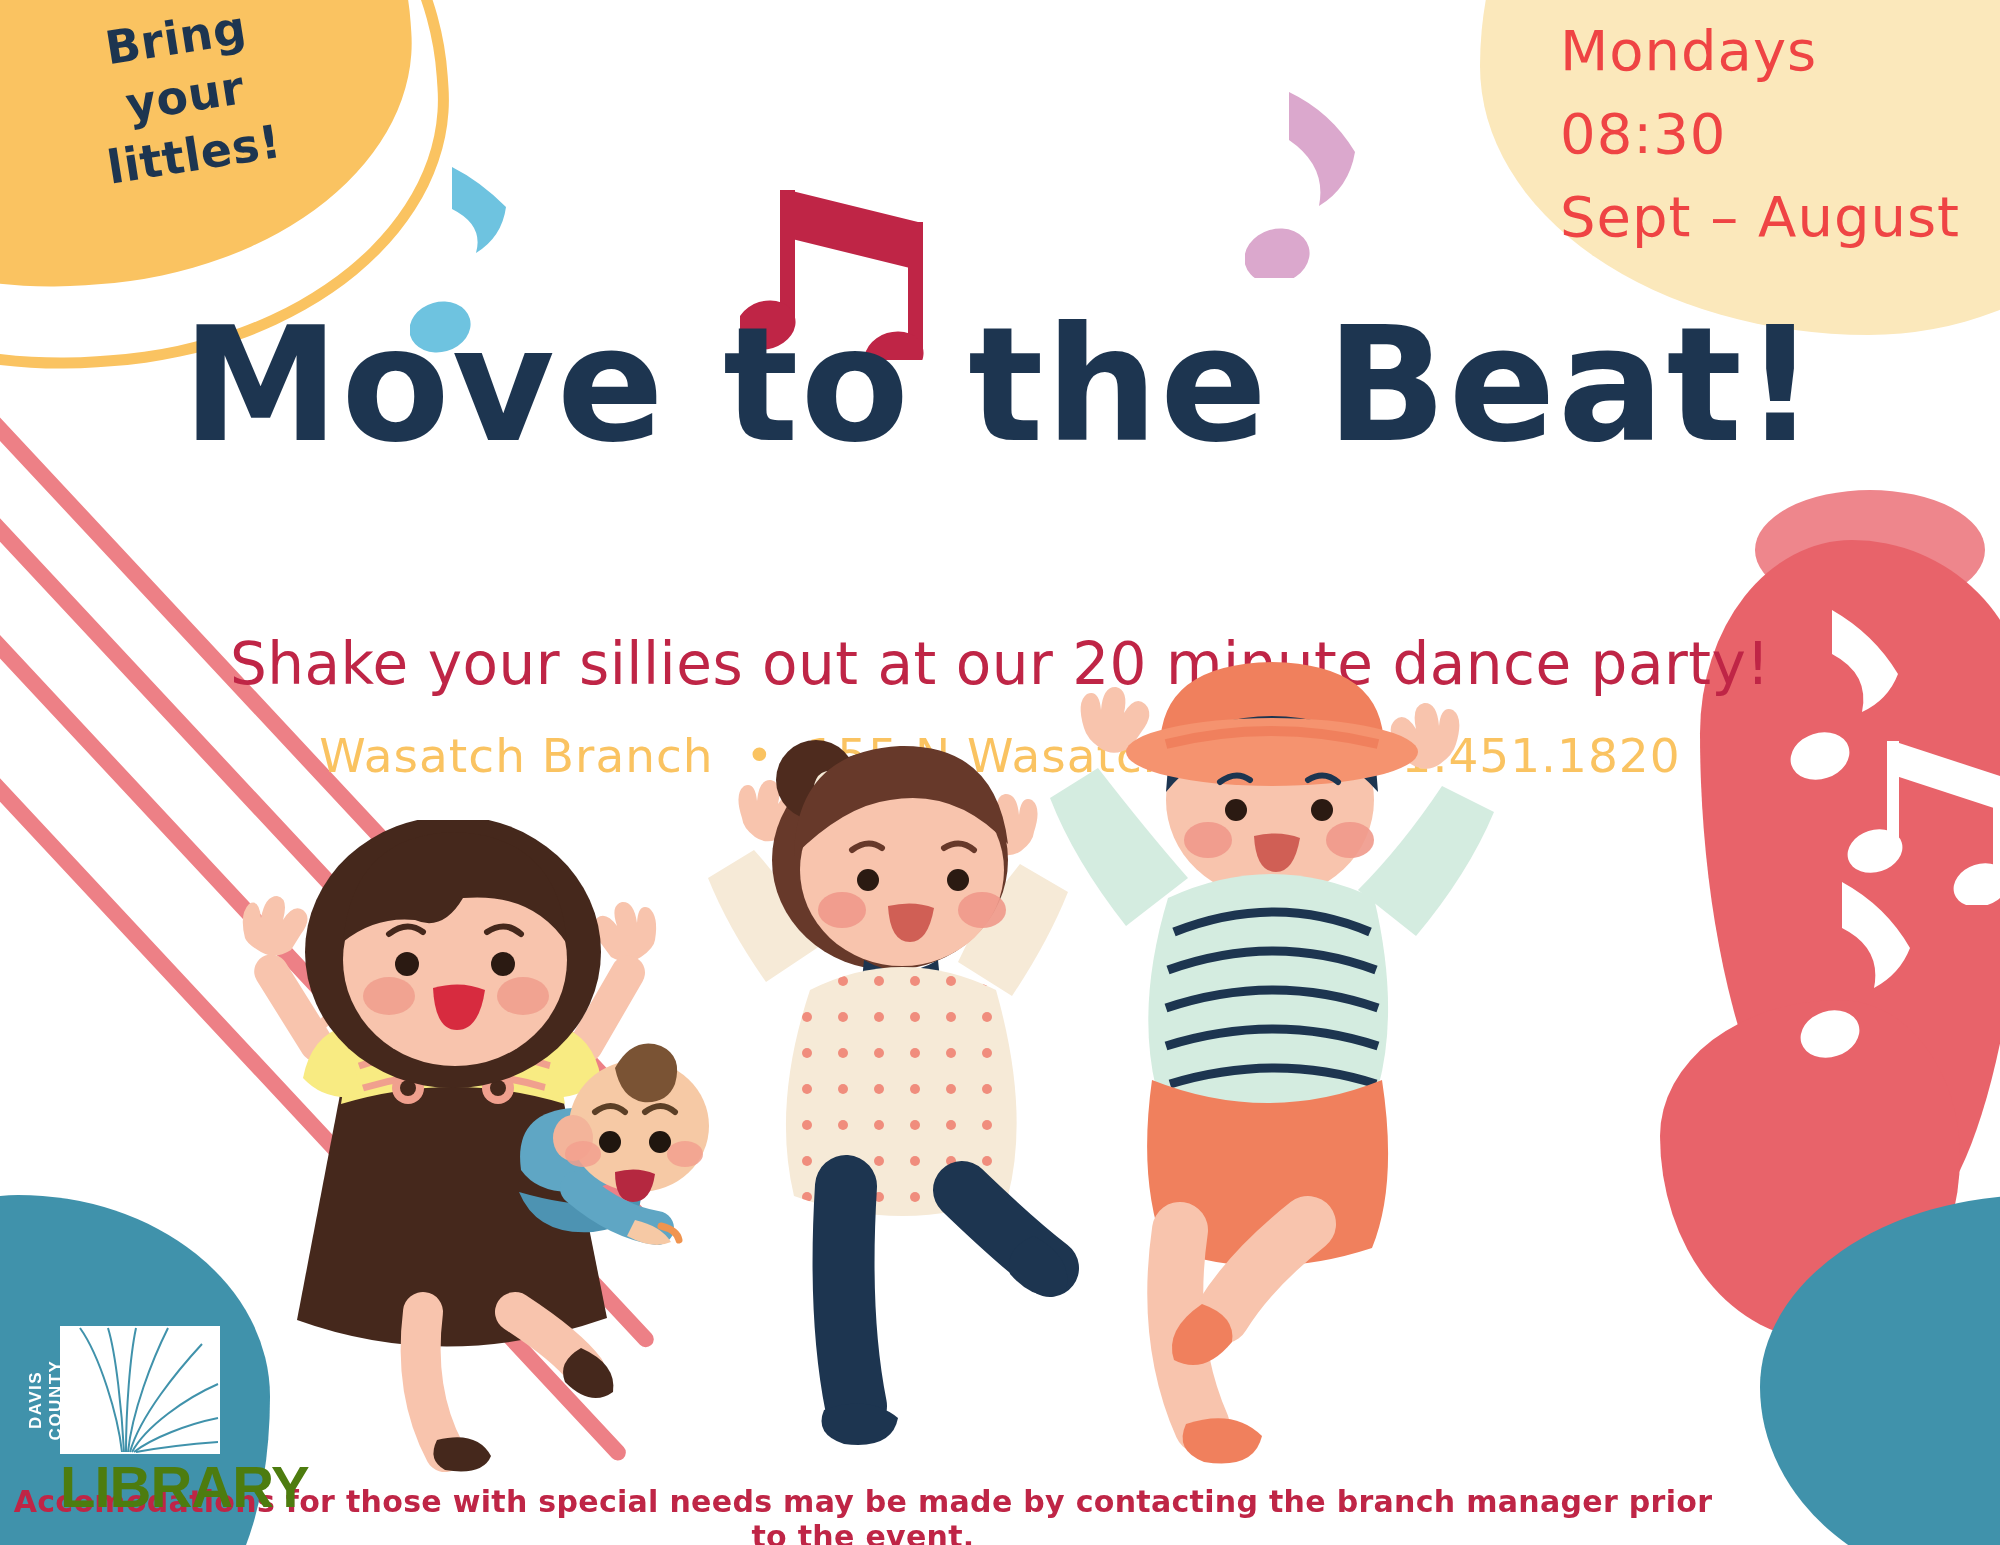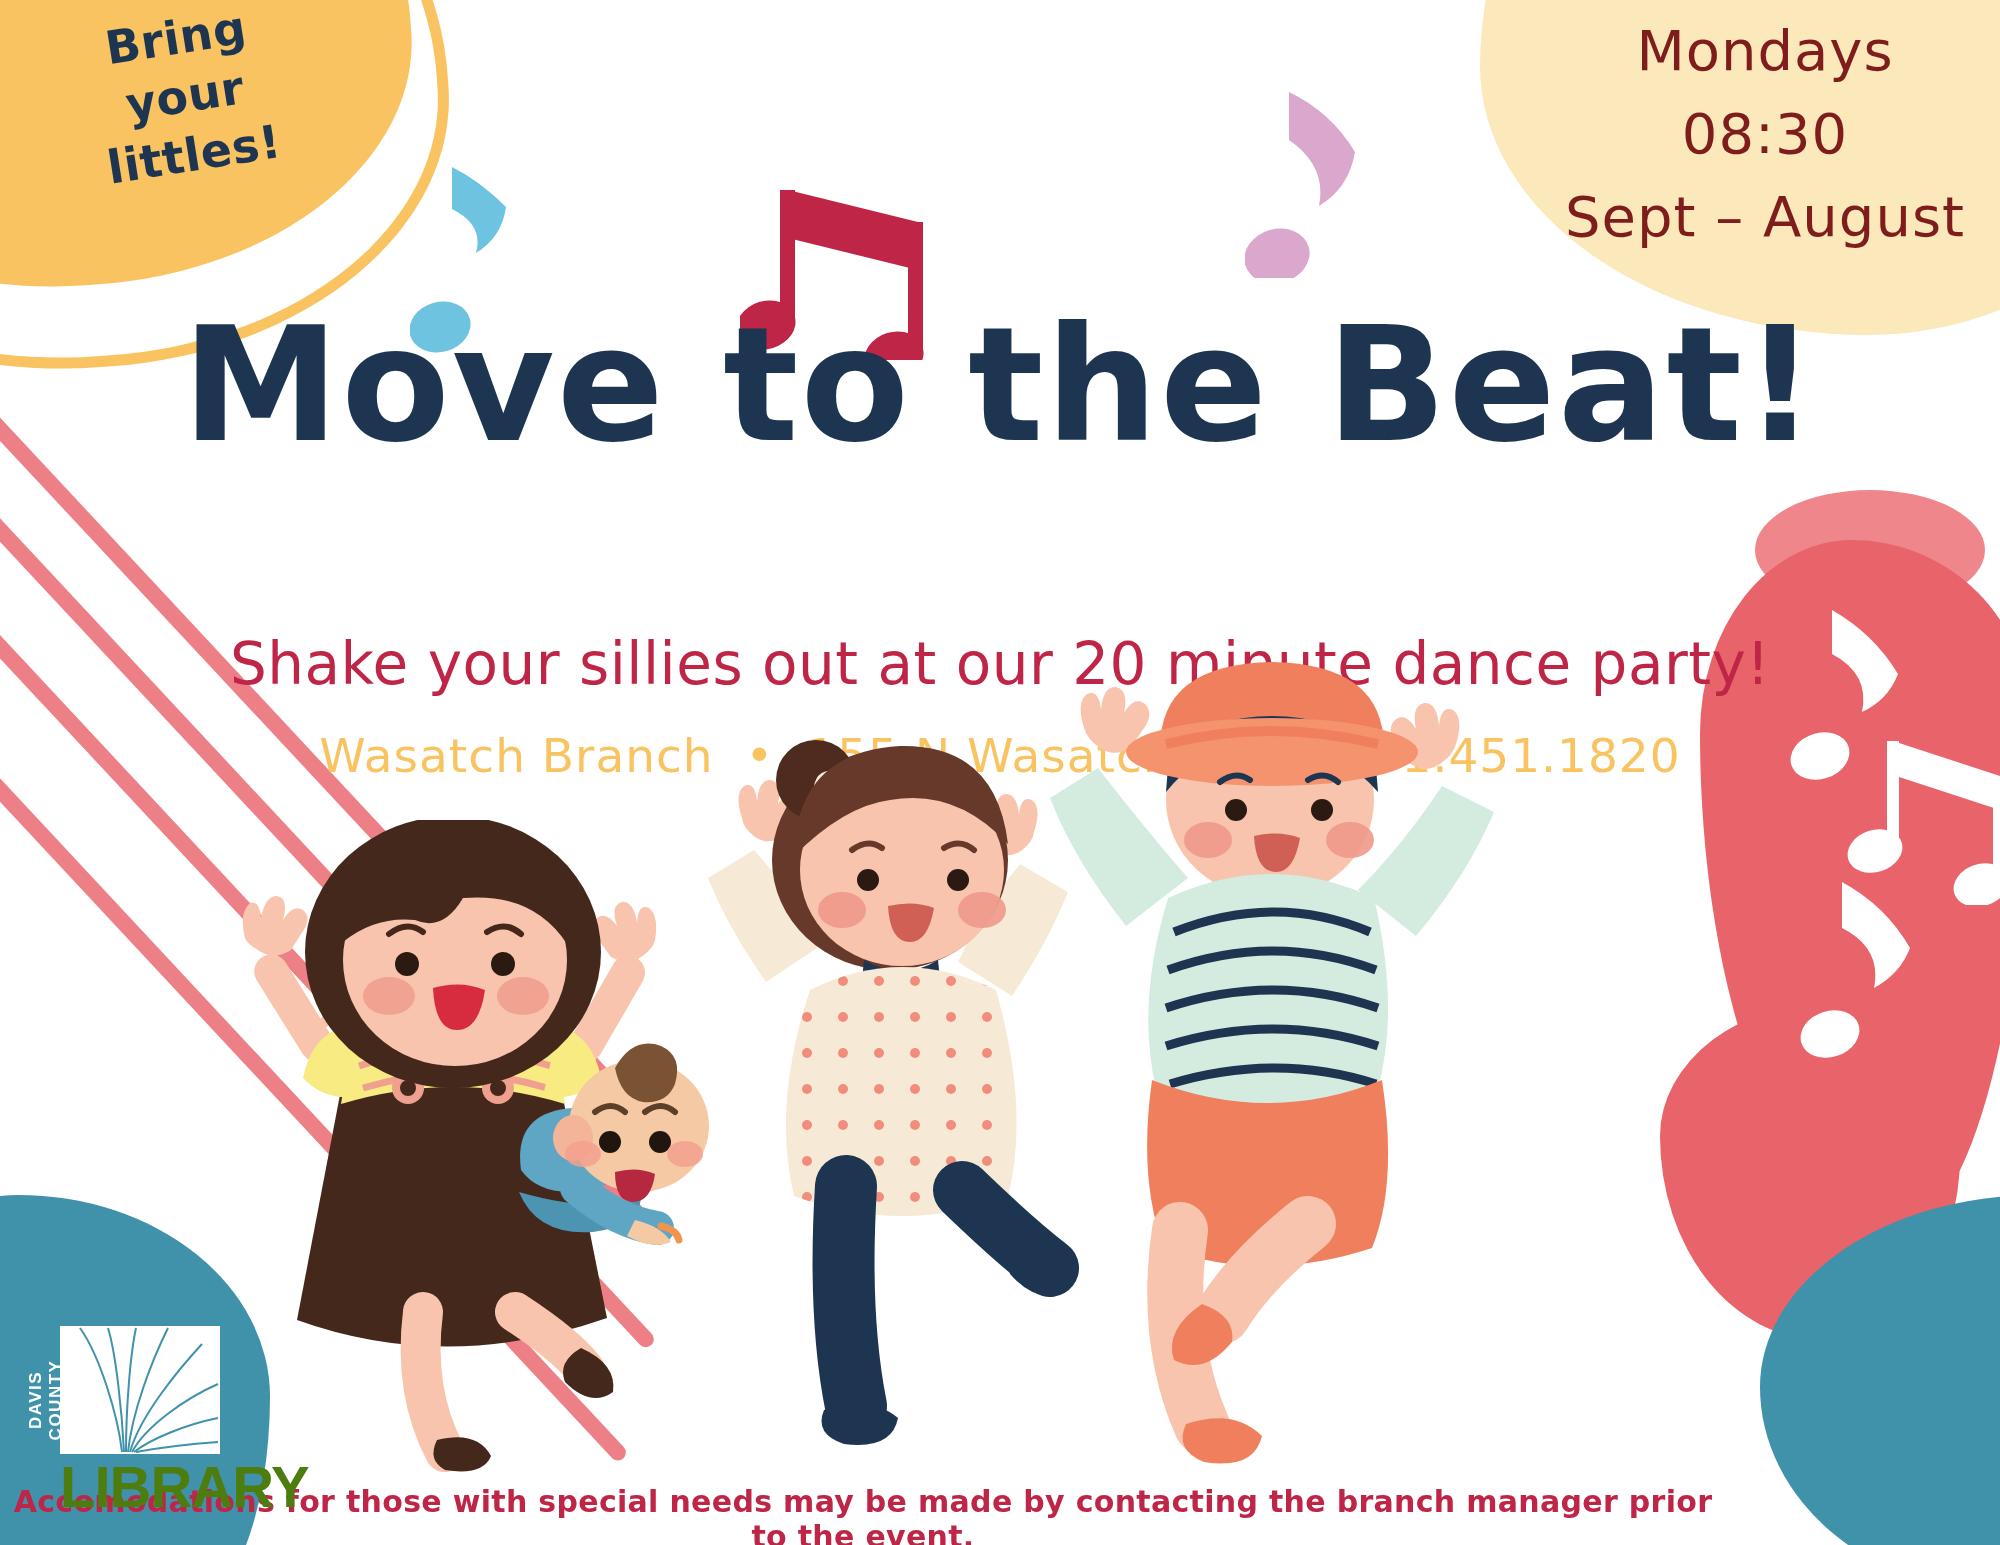--- a/index.html
+++ b/index.html
@@ -71,22 +71,22 @@
     color:#1d3550;
     font-family:"DejaVu Sans", sans-serif;
     font-size:46px;font-weight:700;
     line-height:1.28;
     text-align:center;
     transform:rotate(-9deg);
     letter-spacing:.5px;
   }
   #when-block{
     left:1560px;top:10px;width:410px;
-    color:#7f1d1d;
-    text-align:center;
+    color:#ef4444;
+    text-align:left;
     font-size:56px;font-weight:400;
     line-height:1.48;
     letter-spacing:1px;
   }
   #when-block div{white-space:nowrap;}
 
   #title{
     left:0;top:305px;width:2000px;
     text-align:center;
     color:#1d3550;

